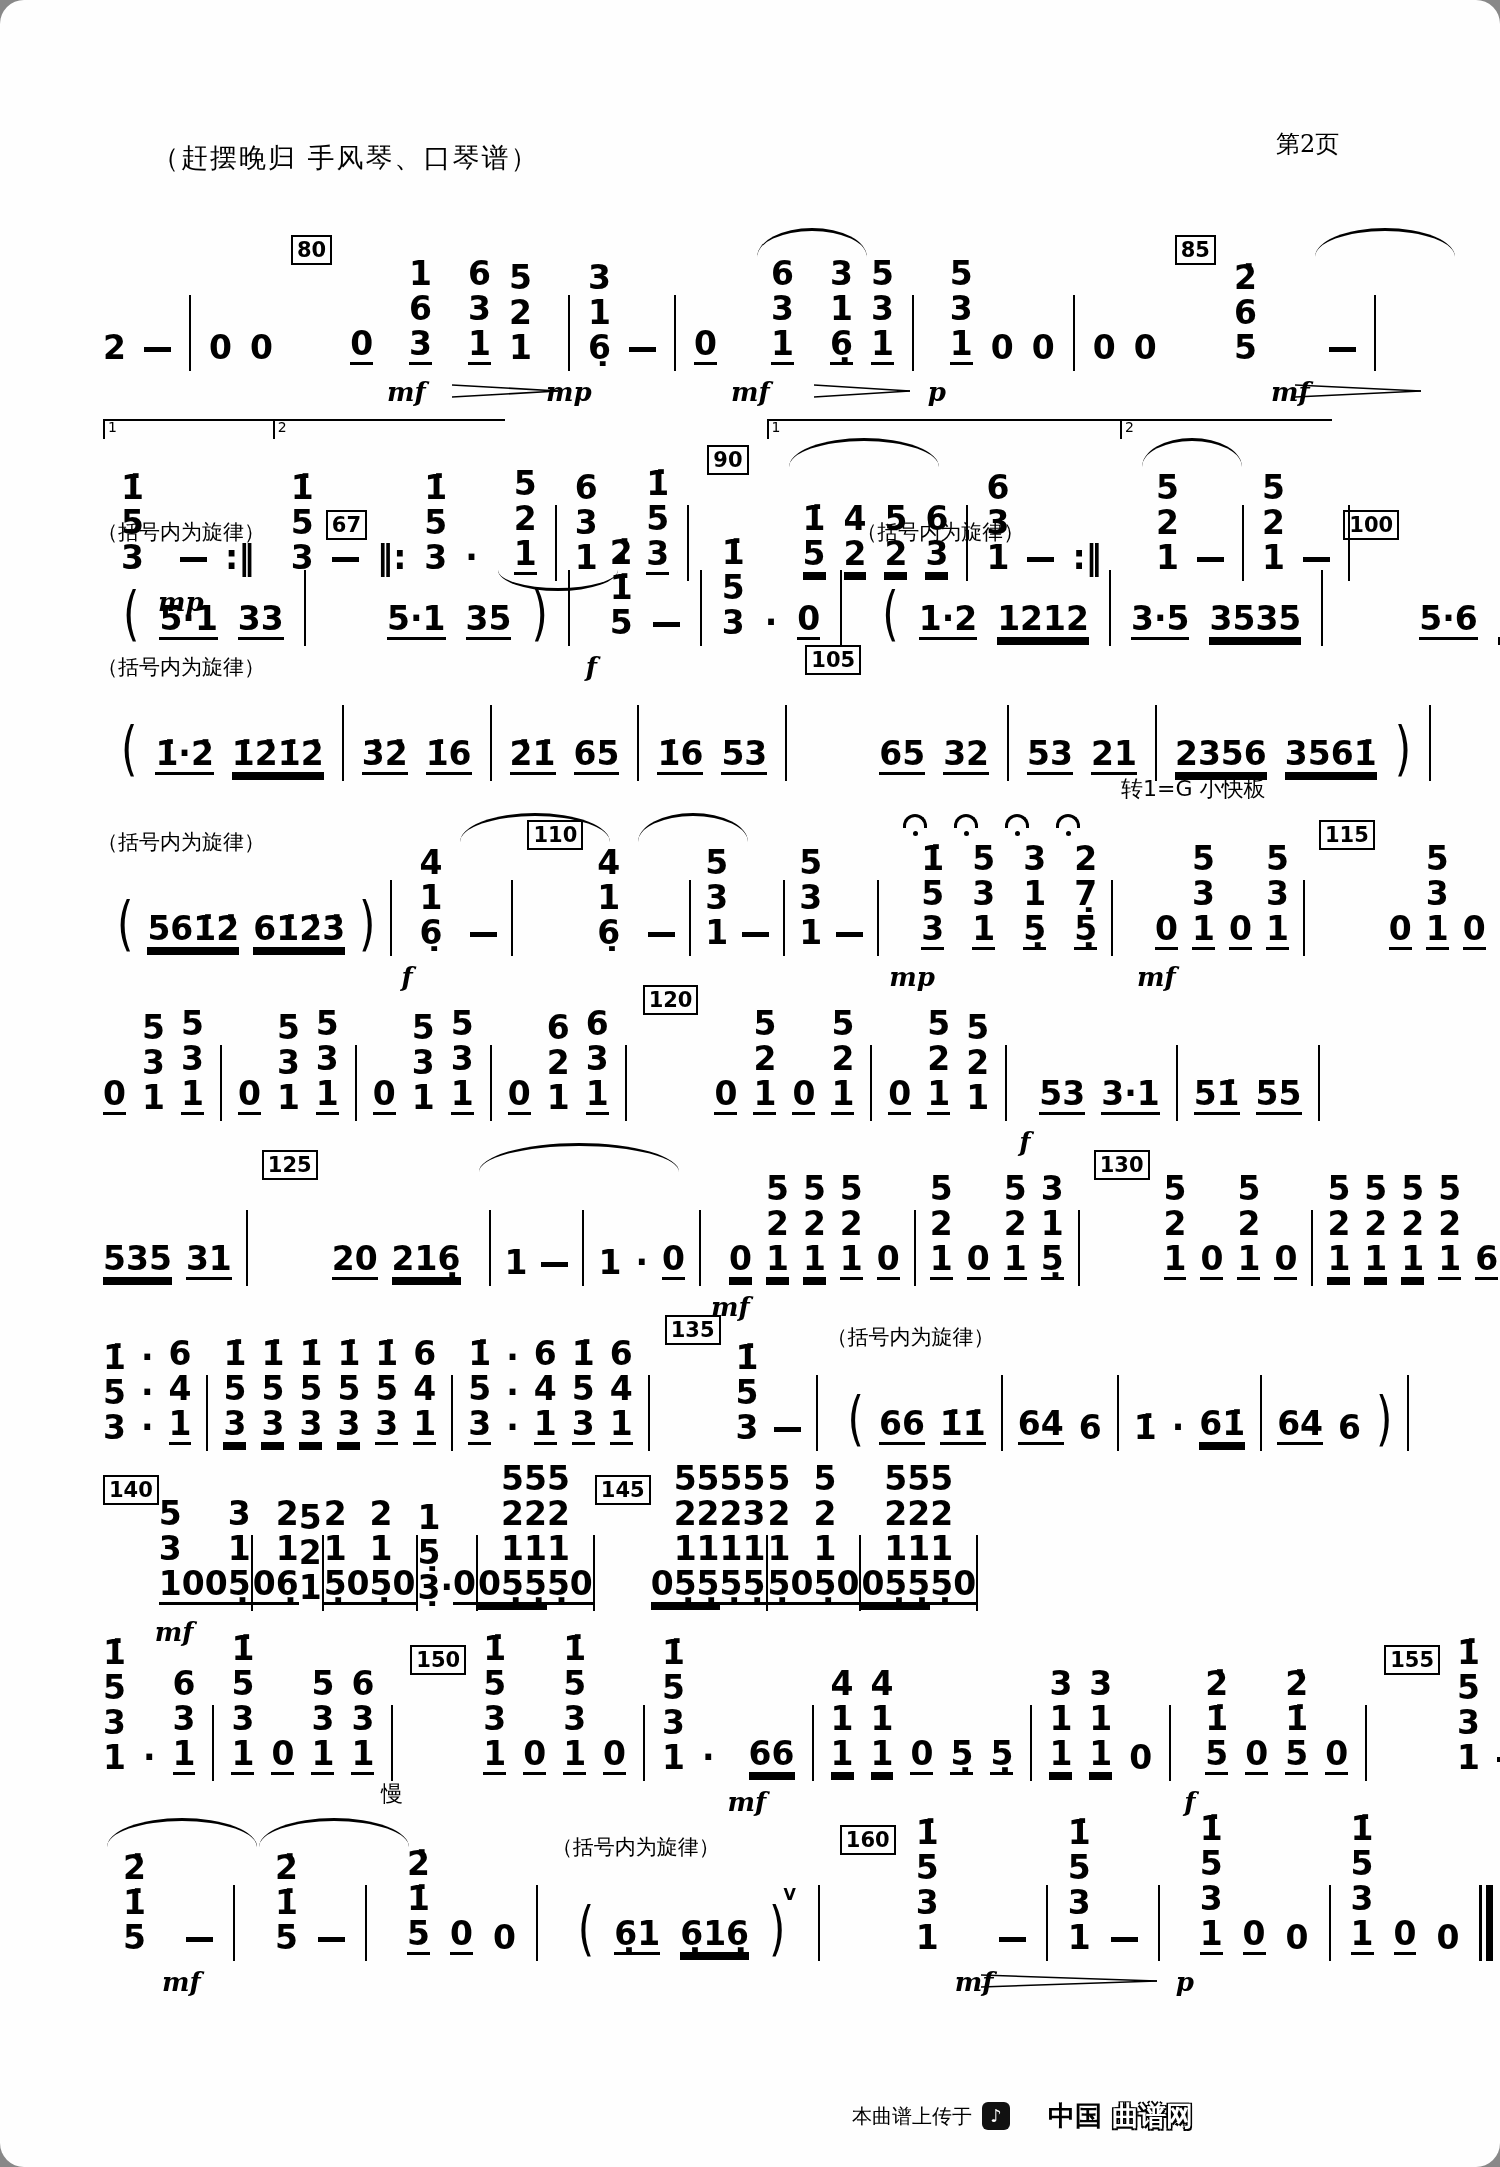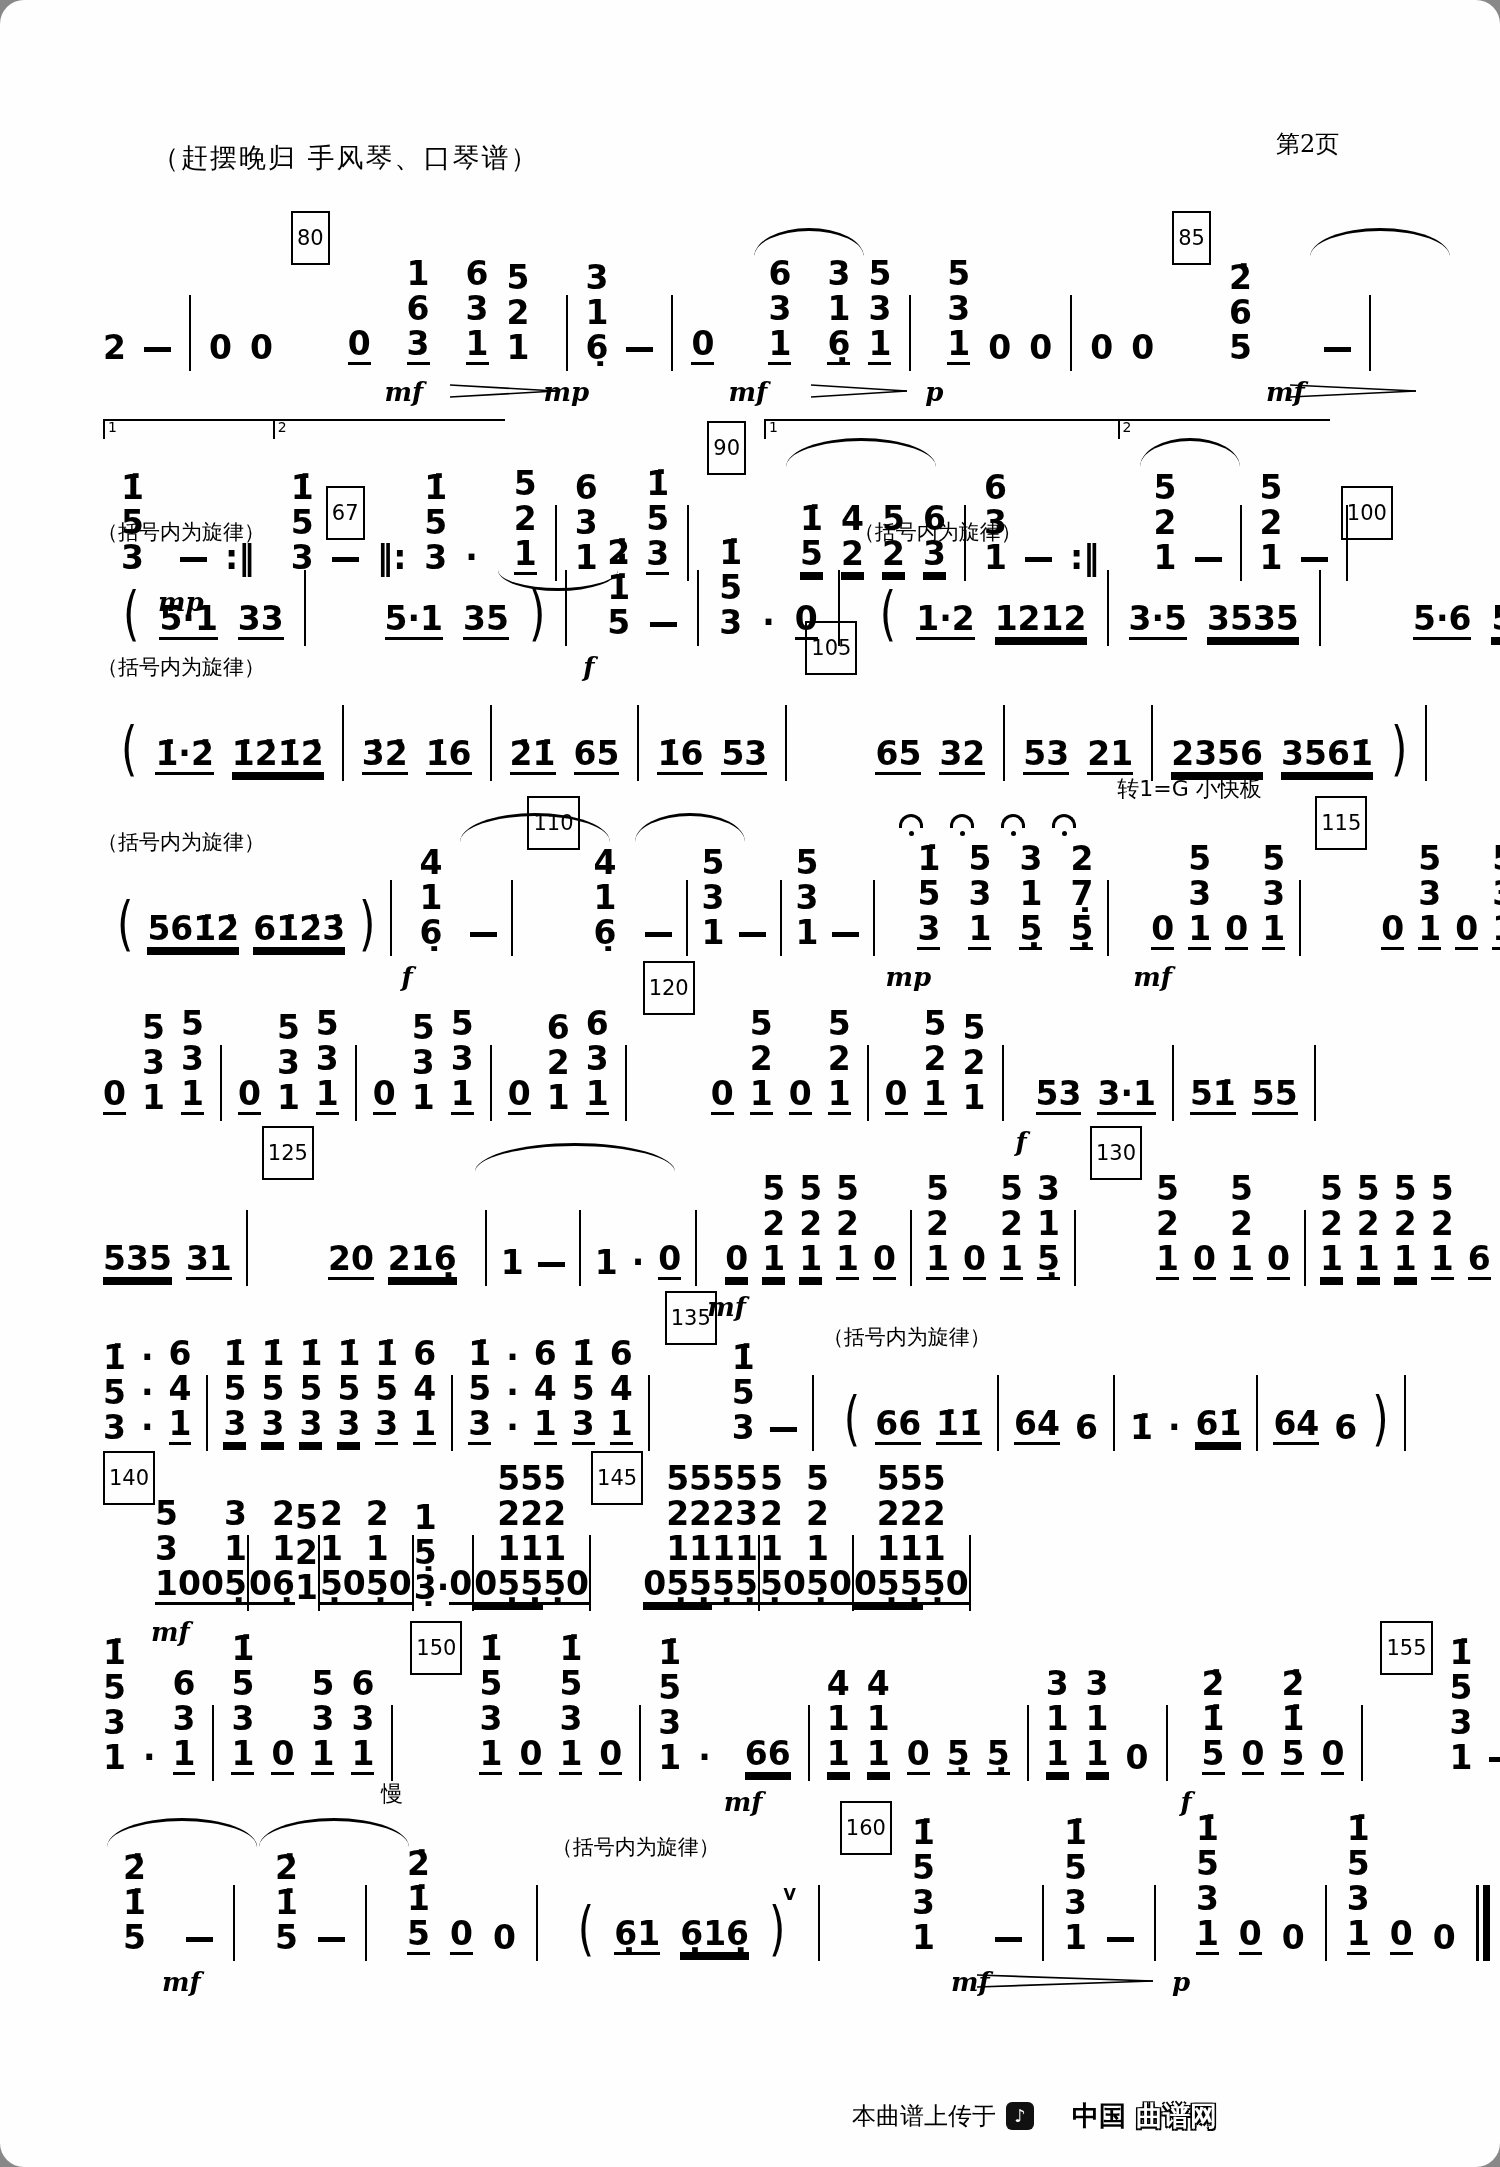--- a/index.html
+++ b/index.html
@@ -18,34 +18,34 @@
   .ebar i{display:block;background:#000;height:76px;}
   .dash{width:27px;height:5px;background:#000;margin-bottom:13px;}
   .rpt{font-weight:bold;font-size:33px;line-height:35px;}
   .paren{font-size:42px;line-height:36px;transform:scaleY(1.4);transform-origin:center bottom;display:inline-block;}
   .bre{font-size:16px;font-weight:bold;vertical-align:top;position:relative;top:-34px;left:-2px;}
   .zw{position:relative;width:0;height:1px;overflow:visible;flex:0 0 0px;}
   .dyn{position:absolute;bottom:-42px;left:-4px;font-style:italic;font-weight:bold;font-size:26px;
        font-family:"DejaVu Serif",serif;white-space:nowrap;}
   .lbl{position:absolute;bottom:94px;left:-6px;font-size:21px;white-space:nowrap;text-align:right;}
   .lbl2{position:absolute;bottom:146px;left:-6px;font-size:22px;white-space:nowrap;}
-  .mbox{border:2px solid #000;font-weight:normal;font-size:21px;line-height:26px;padding:12px 4px;
+  .mbox{border:2px solid #000;font-weight:bold;font-size:21px;line-height:26px;padding:0 4px;
         transform:translateY(-100px);white-space:nowrap;}
   .volta{position:absolute;bottom:136px;left:0;border-left:2px solid #000;border-top:2px solid #000;height:18px;}
   .volta b{font-size:14px;font-weight:normal;position:absolute;left:3px;top:-2px;}
   .slur{position:absolute;bottom:108px;left:4px;height:26px;border-top:3px solid #000;
         border-radius:50% 50% 0 0/100% 100% 0 0;}
   .slurb{position:absolute;bottom:-16px;left:2px;height:18px;border-bottom:3px solid #000;
         border-radius:0 0 50% 50%/0 0 100% 100%;}
   .ferm{position:absolute;bottom:114px;left:-4px;width:24px;}
   .ferm .arc{height:11px;border:3px solid #000;border-bottom:none;border-radius:12px 12px 0 0;}
   .ferm .pt{width:5px;height:5px;background:#000;border-radius:50%;margin:3px auto 0;}
   .hp{position:absolute;bottom:-38px;left:0;}
   .footer{position:absolute;left:852px;top:2098px;display:flex;align-items:center;gap:10px;}
-  .footer .txt{font-size:24px;}
+  .footer .txt{font-size:20px;}
   .logomark{display:inline-block;width:28px;height:28px;background:#111;color:#fff;border-radius:6px;
             text-align:center;line-height:28px;font-size:18px;}
   .logocn{font-size:27px;font-weight:bold;font-family:"DejaVu Serif",serif;margin-left:28px;}
   .logoqp{font-size:27px;font-weight:bold;color:#fff;
           text-shadow:-1.5px -1.5px 0 #000,1.5px -1.5px 0 #000,-1.5px 1.5px 0 #000,1.5px 1.5px 0 #000;}
 </style>
 </head>
 <body>
 
 <div class="sheet">

